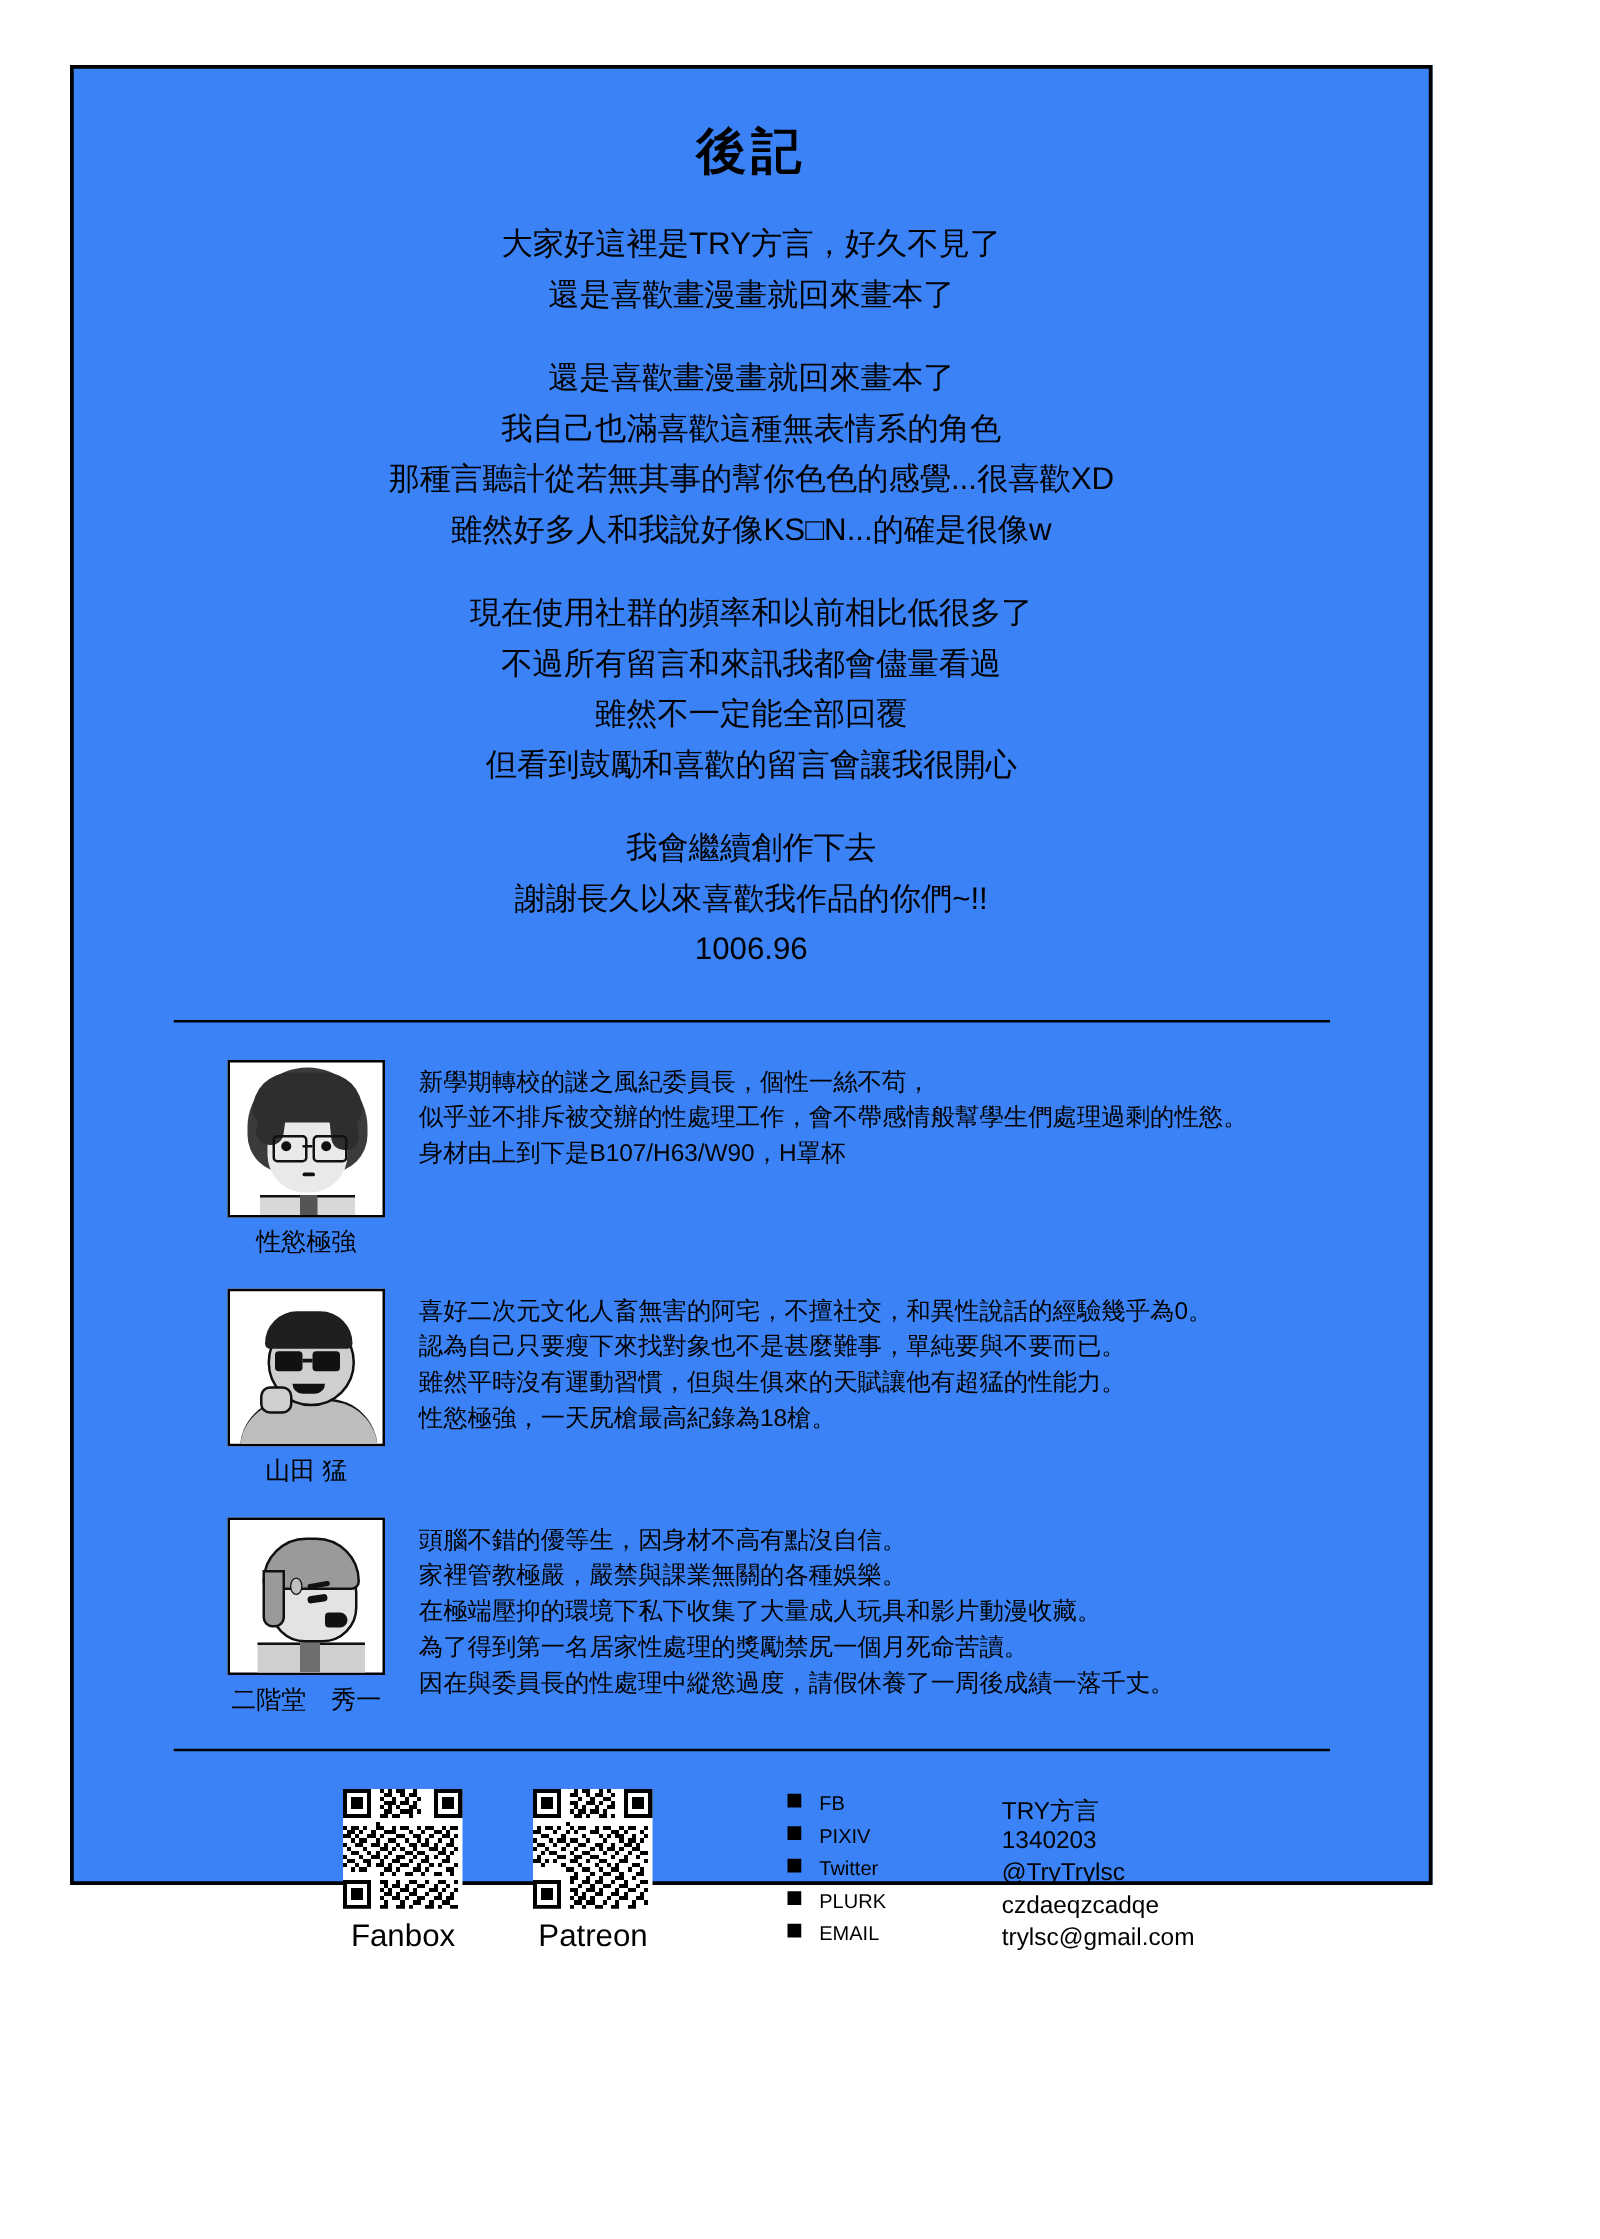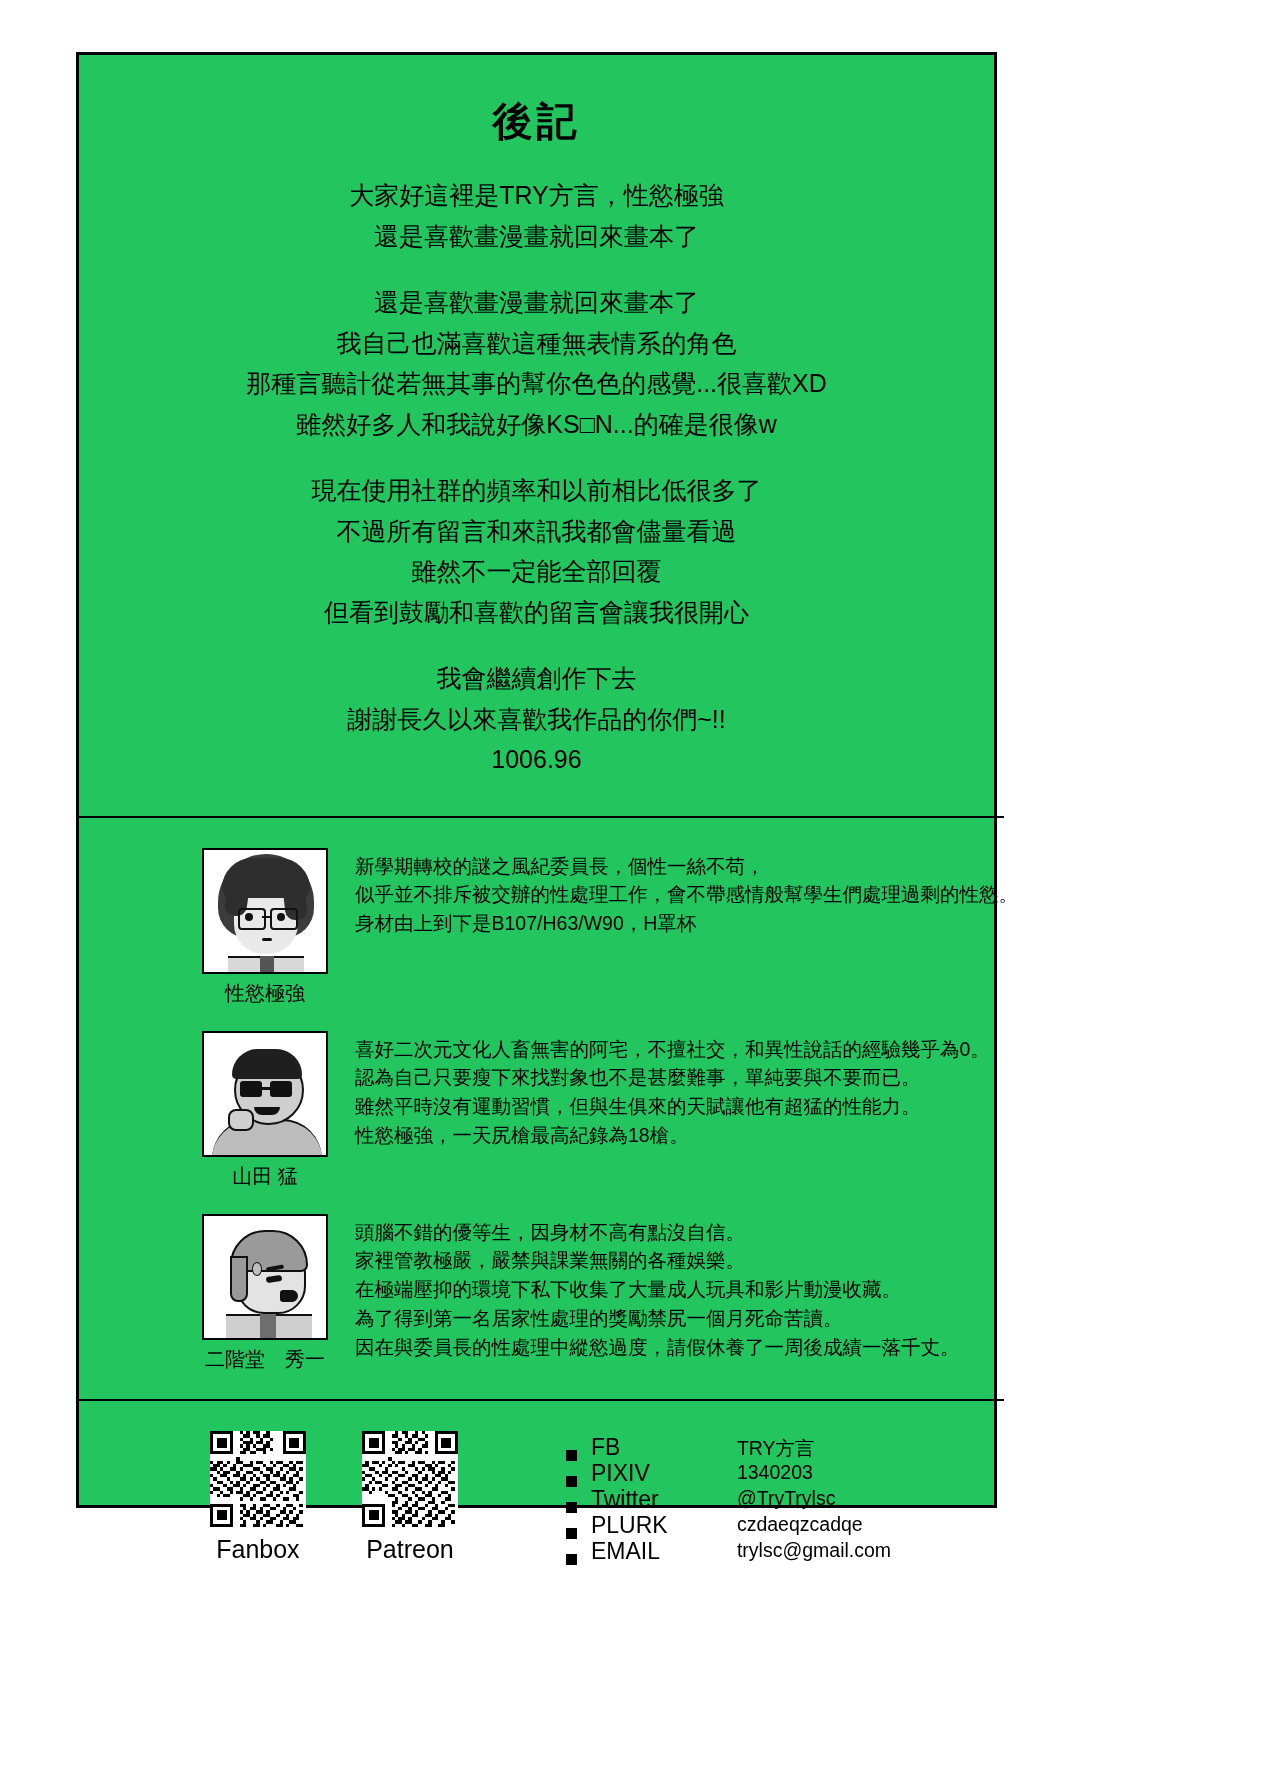--- a/index.html
+++ b/index.html
@@ -10,27 +10,27 @@
   body {
     width: 1280px;
     height: 1791px;
     font-family: "Liberation Sans", sans-serif;
     color: #000000;
     position: relative;
     overflow: hidden;
   }
   .page-frame {
     position: absolute;
-    left: 76px;
+    left: 56px;
     top: 52px;
-    width: 921px;
+    width: 1090px;
     height: 1456px;
     border: 3px solid #000000;
     box-sizing: border-box;
-    background: #22c55e;
+    background: #3b82f6;
   }
   .inner {
     position: absolute;
     left: 0;
     top: 0;
     right: 0;
     bottom: 0;
     padding: 0;
   }
   .afterword-title {
@@ -134,23 +134,23 @@
   .links {
     margin-left: 80px;
     display: flex;
     padding-top: 4px;
   }
   .link-names {
     text-align: left;
   }
   .link-row {
     display: flex;
-    align-items: flex-end;
+    align-items: flex-start;
     height: 26px;
-    font-size: 23px;
+    font-size: 16px;
   }
   .bullet {
     width: 11px;
     height: 11px;
     background: #000000;
     display: inline-block;
     margin-right: 14px;
   }
   .link-label {
     width: 110px;
@@ -202,21 +202,21 @@
 </head>
 <body>
 
 <div class="page-frame">
   <div class="inner">
 
     <div class="afterword-title">後記</div>
 
     <div class="afterword-body">
       <div class="para">
-        <span class="line">大家好這裡是TRY方言，性慾極強</span>
+        <span class="line">大家好這裡是TRY方言，好久不見了</span>
         <span class="line">還是喜歡畫漫畫就回來畫本了</span>
       </div>
       <div class="para">
         <span class="line">還是喜歡畫漫畫就回來畫本了</span>
         <span class="line">我自己也滿喜歡這種無表情系的角色</span>
         <span class="line">那種言聽計從若無其事的幫你色色的感覺...很喜歡XD</span>
         <span class="line">雖然好多人和我說好像KS□N...的確是很像w</span>
       </div>
       <div class="para">
         <span class="line">現在使用社群的頻率和以前相比低很多了</span>

